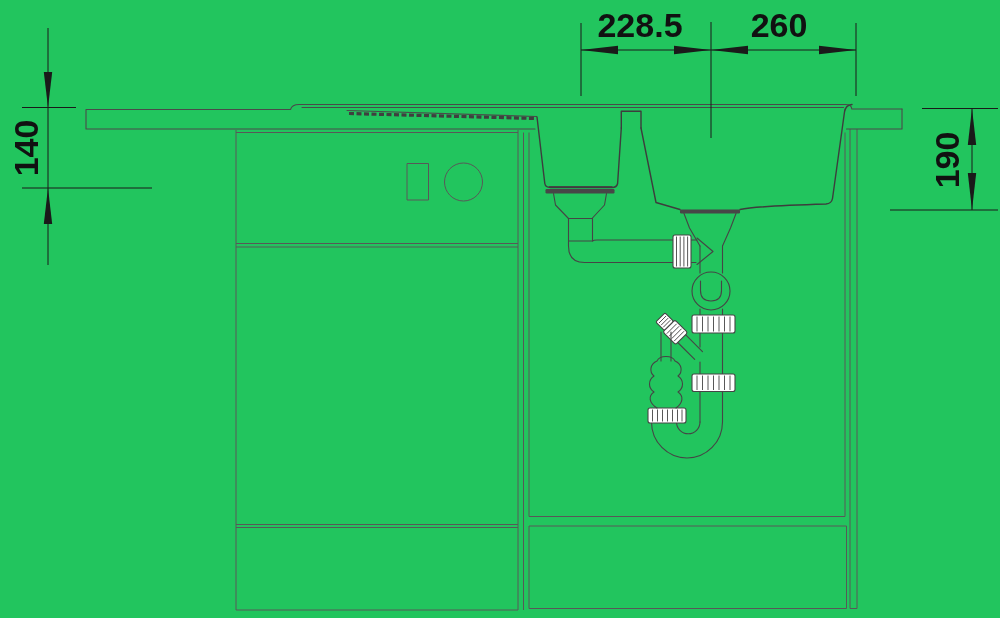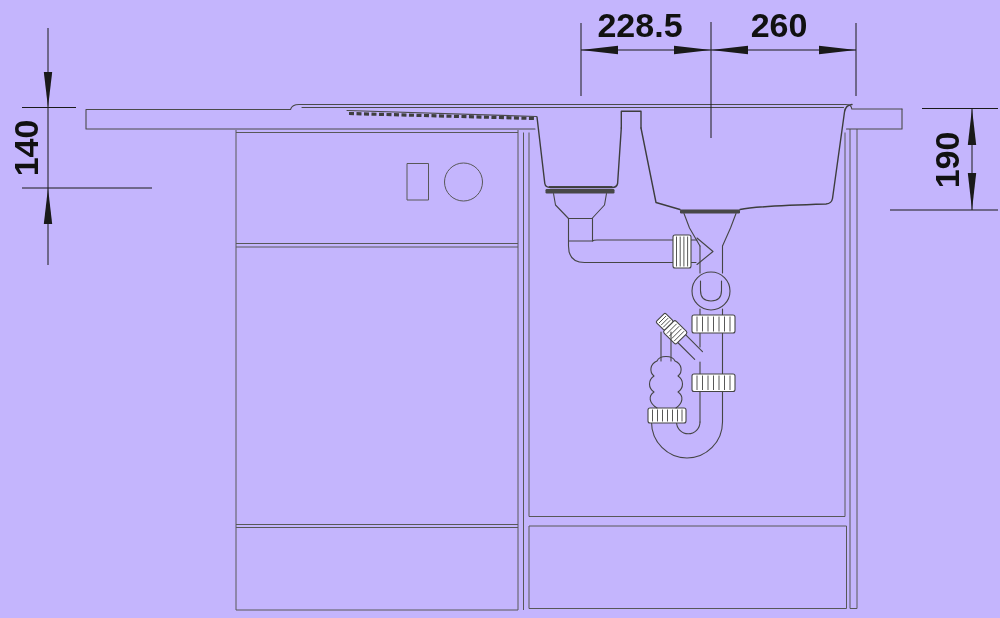--- a/index.html
+++ b/index.html
@@ -1,16 +1,16 @@
 <!DOCTYPE html>
 <html><head>
 <meta charset="utf-8">
 <style>
   html,body{margin:0;padding:0;background:#ffffff;}
-  .stage{width:1000px;height:618px;background:#c4b5fd;position:relative;overflow:hidden;}
+  .stage{width:1000px;height:618px;background:#22c55e;position:relative;overflow:hidden;}
   svg{display:block;}
   
   .ln   {fill:none;stroke:#4a4a4a;stroke-width:1.1;stroke-linecap:round;stroke-linejoin:round;}
   .bowl {fill:none;stroke:#3d3d3d;stroke-width:1.4;stroke-linecap:round;stroke-linejoin:round;}
   .cab  {fill:none;stroke:#585858;stroke-width:1;stroke-linejoin:round;}
   .pipe {fill:none;stroke:#454545;stroke-width:1.1;stroke-linecap:round;stroke-linejoin:round;}
   .nutb {fill:#ffffff;stroke:#454545;stroke-width:1.1;}
   .rib  {fill:none;stroke:#454545;stroke-width:.9;}
   .fillband{fill:#474747;stroke:none;}
   .hatch{fill:none;stroke:#3f3f3f;stroke-width:3.2;stroke-dasharray:5 2.5;}

